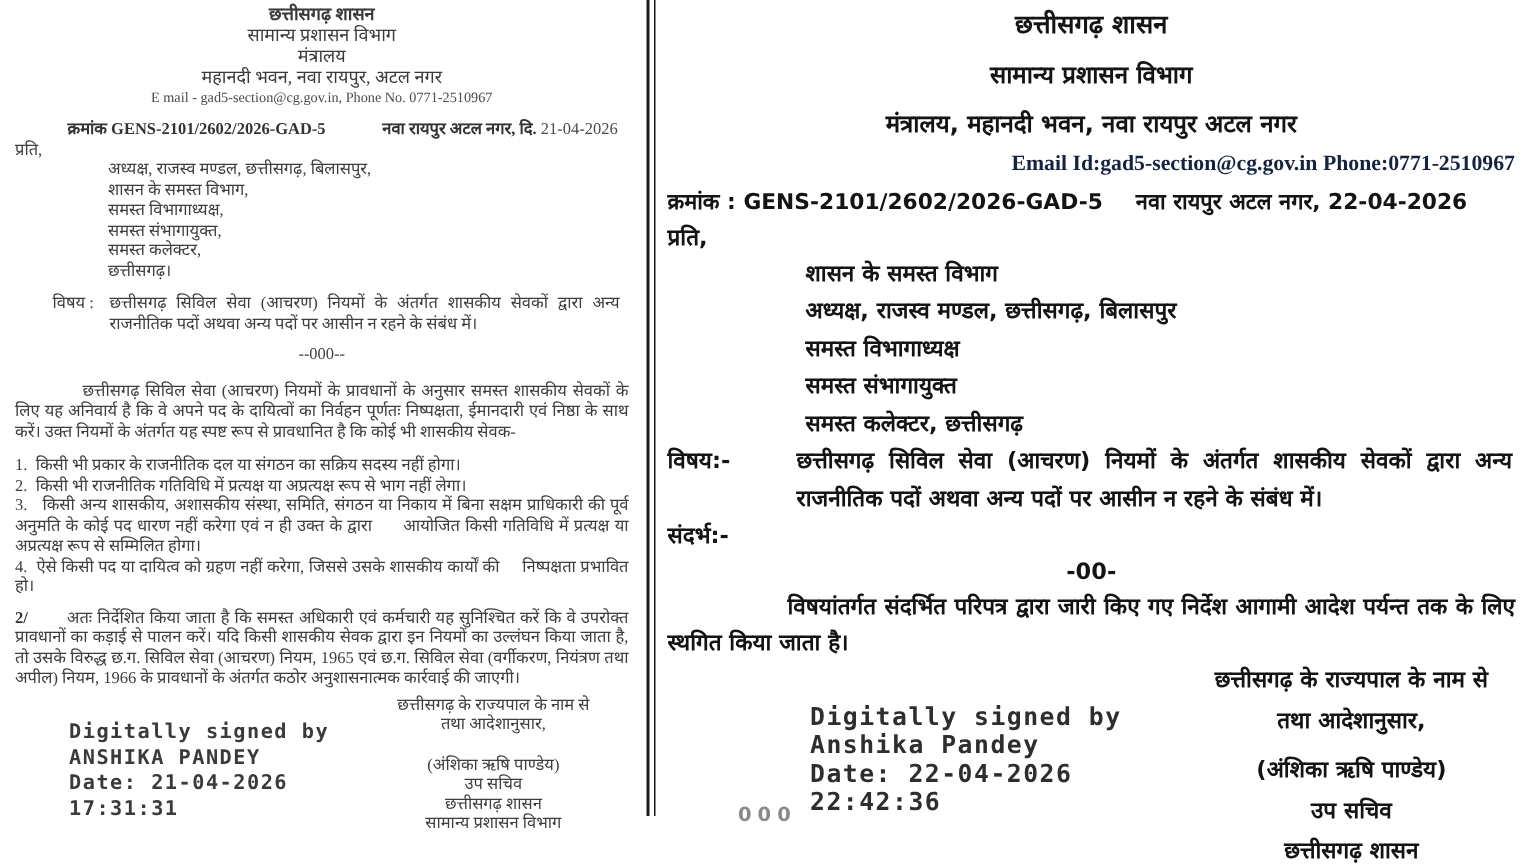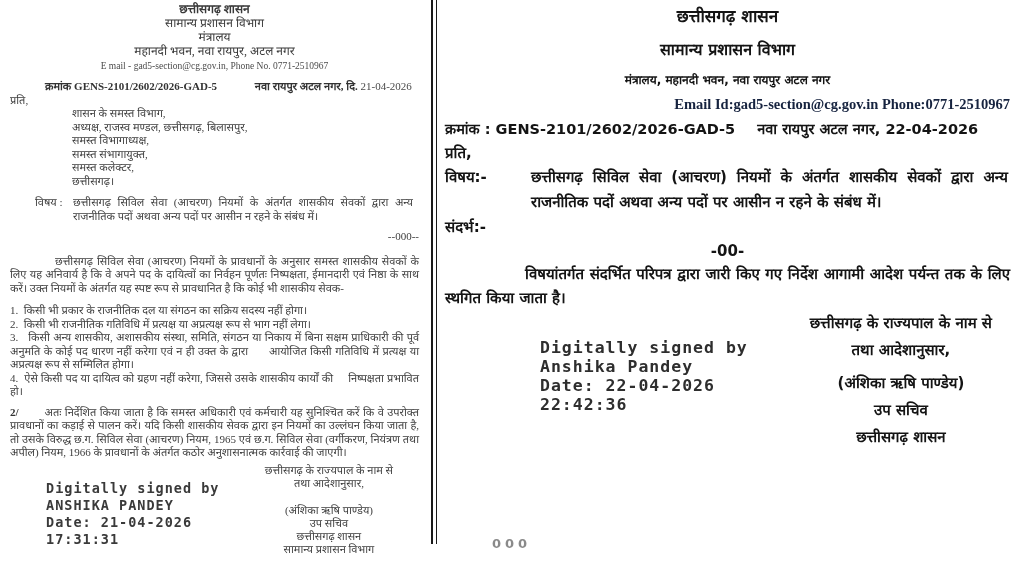--- a/index.html
+++ b/index.html
@@ -14,21 +14,21 @@
   .l-header .hl1{font-weight:600;}
   .l-email{font-size:9.5px;color:#4a4a4a;margin-top:1px;}
   .l-ref{margin-top:7px;}
   .l-ref .b{font-weight:700;color:#333;padding-left:35px;}
   .l-ref .d{color:#4a4a4a;}
   .l-to{margin-top:0;}
   .l-recipients{margin-left:62px;}
   .l-subject{display:flex;margin-top:8px;padding-left:25px;}
   .l-subject .lab{flex:0 0 38px;}
   .l-subject .txt{flex:1;text-align:justify;padding-right:6px;}
-  .l-sep{text-align:right;margin-top:7px;}
+  .l-sep{text-align:center;margin-top:7px;}
   .l-para1{margin-top:11px;text-align:justify;text-indent:45px;}
   .l-list{margin-top:9px;}
   .l-list div{text-align:justify;}
   .l-para2{margin-top:7px;text-align:justify;}
   .l-para2 .num{font-weight:700;color:#333;padding-right:26px;}
   .l-sigrow{display:flex;margin-top:4px;}
   .l-stamp{margin-left:36px;margin-top:16px;color:#3a3a3a;font-weight:600;
            font-family:"DejaVu Sans Mono","Liberation Mono",monospace;
            font-size:13.5px;line-height:17px;letter-spacing:1px;white-space:nowrap;}
   .l-sigcol{margin-left:auto;margin-right:26px;text-align:center;}
@@ -39,21 +39,21 @@
   .divider{width:6px;flex:0 0 6px;background:#fff;box-sizing:border-box;
            border-left:2px solid #1a1a1a;border-right:1px solid #1a1a1a;}
 
   
   .doc-right{flex:1;box-sizing:border-box;padding:4px 14px 0 8px;position:relative;
              color:#141414;font-family:"DejaVu Sans","Liberation Sans",sans-serif;
              font-weight:700;font-size:15px;}
   .r-header{text-align:center;}
   .r-header .hl1{font-size:17px;margin-bottom:11px;}
   .r-header .hl2{font-size:16px;margin-bottom:11px;}
-  .r-header .hl3{font-size:12px;margin-bottom:8px;}
+  .r-header .hl3{font-size:16px;margin-bottom:8px;}
   .r-email{text-align:right;color:#16233f;font-size:14.5px;margin-bottom:5px;
            font-family:"Liberation Serif","DejaVu Serif",serif;}
   .r-ref{font-size:14.5px;margin-bottom:4px;}
   .r-ref .gap{display:inline-block;width:22px;}
   .r-to{margin-bottom:3px;}
   .r-recipients{margin-left:92px;line-height:25px;}
   .r-row{display:flex;line-height:25px;}
   .r-row .lab{flex:0 0 86px;}
   .r-row .txt{flex:1;text-align:justify;padding-right:2px;}
   .r-sep{text-align:center;line-height:22px;}
@@ -82,22 +82,22 @@
       <div>महानदी भवन, नवा रायपुर, अटल नगर</div>
       <div class="l-email">E mail - gad5-section@cg.gov.in, Phone No. 0771-2510967</div>
     </div>
     <div class="l-ref">
       <span class="b">क्रमांक GENS-2101/2602/2026-GAD-5</span>
       <span class="b">नवा रायपुर अटल नगर, दि.</span>
       <span class="d">21-04-2026</span>
     </div>
     <div class="l-to">प्रति,</div>
     <div class="l-recipients">
+      <div>अध्यक्ष, राजस्व मण्डल, छत्तीसगढ़, बिलासपुर,</div>
       <div>शासन के समस्त विभाग,</div>
-      <div>अध्यक्ष, राजस्व मण्डल, छत्तीसगढ़, बिलासपुर,</div>
       <div>समस्त विभागाध्यक्ष,</div>
       <div>समस्त संभागायुक्त,</div>
       <div>समस्त कलेक्टर,</div>
       <div>छत्तीसगढ़।</div>
     </div>
     <div class="l-subject">
       <span class="lab">विषय :</span>
       <span class="txt">छत्तीसगढ़ सिविल सेवा (आचरण) नियमों के अंतर्गत शासकीय सेवकों द्वारा अन्य राजनीतिक पदों अथवा अन्य पदों पर आसीन न रहने के संबंध में।</span>
     </div>
     <div class="l-sep">--000--</div>
@@ -139,20 +139,27 @@
     <div class="r-header">
       <div class="hl1">छत्तीसगढ़ शासन</div>
       <div class="hl2">सामान्य प्रशासन विभाग</div>
       <div class="hl3">मंत्रालय, महानदी भवन, नवा रायपुर अटल नगर</div>
     </div>
     <div class="r-email">Email Id:gad5-section@cg.gov.in  Phone:0771-2510967</div>
     <div class="r-ref">
       <span>क्रमांक : GENS-2101/2602/2026-GAD-5</span><span class="gap"></span><span>नवा रायपुर अटल नगर, 22-04-2026</span>
     </div>
     <div class="r-to">प्रति,</div>
+    <div class="r-recipients">
+      <div>शासन के समस्त विभाग</div>
+      <div>अध्यक्ष, राजस्व मण्डल, छत्तीसगढ़, बिलासपुर</div>
+      <div>समस्त विभागाध्यक्ष</div>
+      <div>समस्त संभागायुक्त</div>
+      <div>समस्त कलेक्टर, छत्तीसगढ़</div>
+    </div>
     <div class="r-row">
       <span class="lab">विषय:-</span>
       <span class="txt">छत्तीसगढ़ सिविल सेवा (आचरण) नियमों के अंतर्गत शासकीय सेवकों द्वारा अन्य राजनीतिक पदों अथवा अन्य पदों पर आसीन न रहने के संबंध में।</span>
     </div>
     <div class="r-row">
       <span class="lab">संदर्भ:-</span>
     </div>
     <div class="r-sep">-00-</div>
     <div class="r-body">विषयांतर्गत संदर्भित परिपत्र द्वारा जारी किए गए निर्देश आगामी आदेश पर्यन्त तक के लिए स्थगित किया जाता है।</div>
     <div class="r-sigrow">

